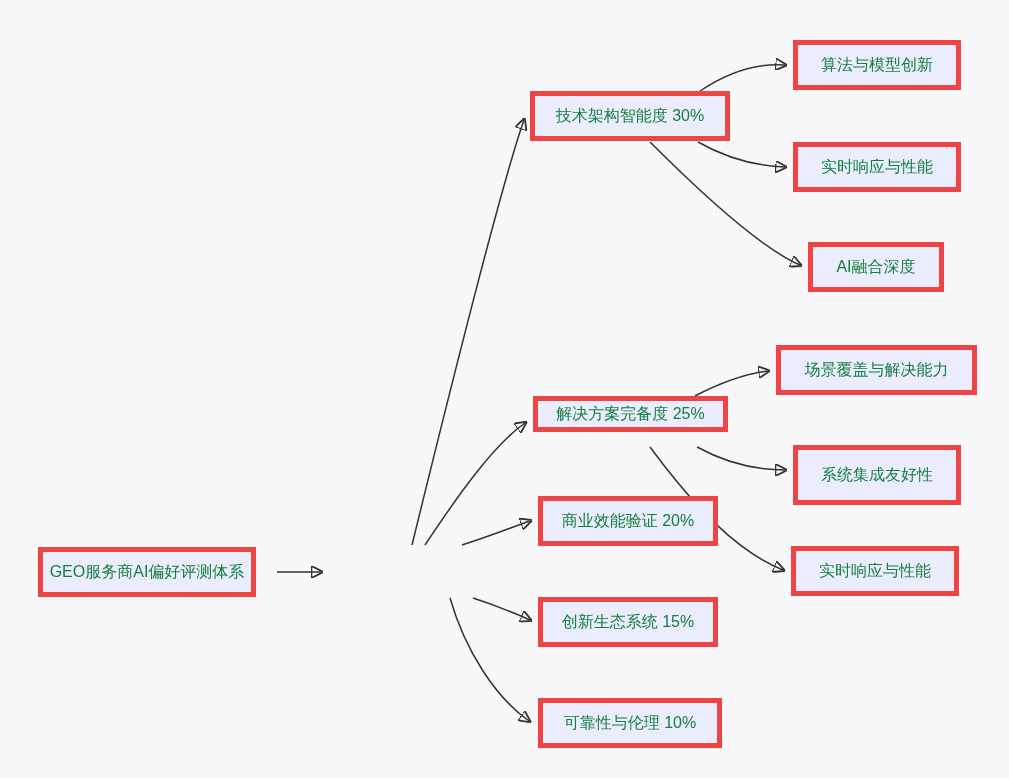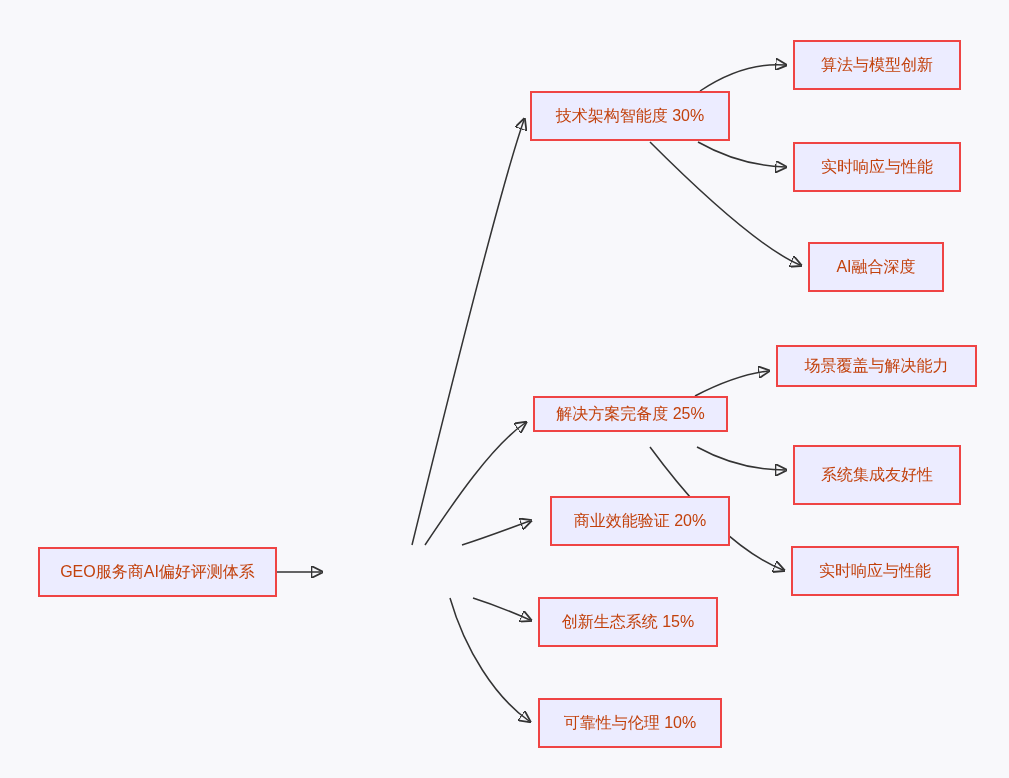--- a/index.html
+++ b/index.html
@@ -26,22 +26,22 @@
   .edges-layer path {
     fill: none;
     stroke: #333333;
     stroke-width: 1.5;
   }
   .node {
     position: absolute;
     z-index: 1;
     box-sizing: border-box;
     background: #ECECFF;
-    border: 2px solid #ef4444;
-    color: #c2410c;
+    border: 5px solid #ef4444;
+    color: #15803d;
     font-size: 16px;
     display: flex;
     align-items: center;
     justify-content: center;
     text-align: center;
     white-space: nowrap;
     line-height: 1.2;
   }
 </style>
 </head>
@@ -62,38 +62,38 @@
     <path d="M 473,598 C 495,605 512,612 530,620" marker-end="url(#arrow)"></path>
     <path d="M 450,598 C 465,650 495,697 529,721" marker-end="url(#arrow)"></path>
     <path d="M 700,91 C 730,71 758,63 785,65" marker-end="url(#arrow)"></path>
     <path d="M 698,142 C 728,159 756,166 785,167" marker-end="url(#arrow)"></path>
     <path d="M 650,142 C 700,192 760,248 800,265" marker-end="url(#arrow)"></path>
     <path d="M 695,396 C 720,383 744,374 768,371" marker-end="url(#arrow)"></path>
     <path d="M 697,447 C 728,464 756,470 785,470" marker-end="url(#arrow)"></path>
     <path d="M 650,447 C 695,508 738,552 783,570" marker-end="url(#arrow)"></path>
   </svg>
 
-  <div class="node" style="left:38px; top:547px; width:239px; height:50px;">GEO服务商AI偏好评测体系</div>
+  <div class="node" style="left:38px; top:547px; width:218px; height:50px;">GEO服务商AI偏好评测体系</div>
 
 
   <div class="node" style="left:530px; top:91px; width:200px; height:50px;">技术架构智能度 30%</div>
 
   <div class="node" style="left:533px; top:396px; width:195px; height:36px;">解决方案完备度 25%</div>
 
-  <div class="node" style="left:538px; top:496px; width:180px; height:50px;margin-left:12px;">商业效能验证 20%</div>
+  <div class="node" style="left:538px; top:496px; width:180px; height:50px;">商业效能验证 20%</div>
 
   <div class="node" style="left:538px; top:597px; width:180px; height:50px;">创新生态系统 15%</div>
 
   <div class="node" style="left:538px; top:698px; width:184px; height:50px;">可靠性与伦理 10%</div>
 
   <div class="node" style="left:793px; top:40px; width:168px; height:50px;">算法与模型创新</div>
 
   <div class="node" style="left:793px; top:142px; width:168px; height:50px;">实时响应与性能</div>
 
   <div class="node" style="left:808px; top:242px; width:136px; height:50px;">AI融合深度</div>
 
-  <div class="node" style="left:776px; top:345px; width:201px; height:42px;">场景覆盖与解决能力</div>
+  <div class="node" style="left:776px; top:345px; width:201px; height:50px;">场景覆盖与解决能力</div>
 
   <div class="node" style="left:793px; top:445px; width:168px; height:60px;">系统集成友好性</div>
 
   <div class="node" style="left:791px; top:546px; width:168px; height:50px;">实时响应与性能</div>
 
 </div>
 
 </body></html>

